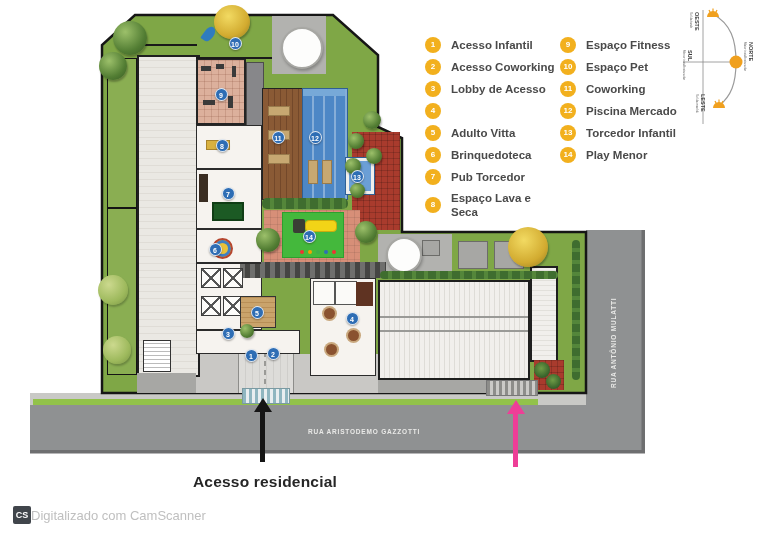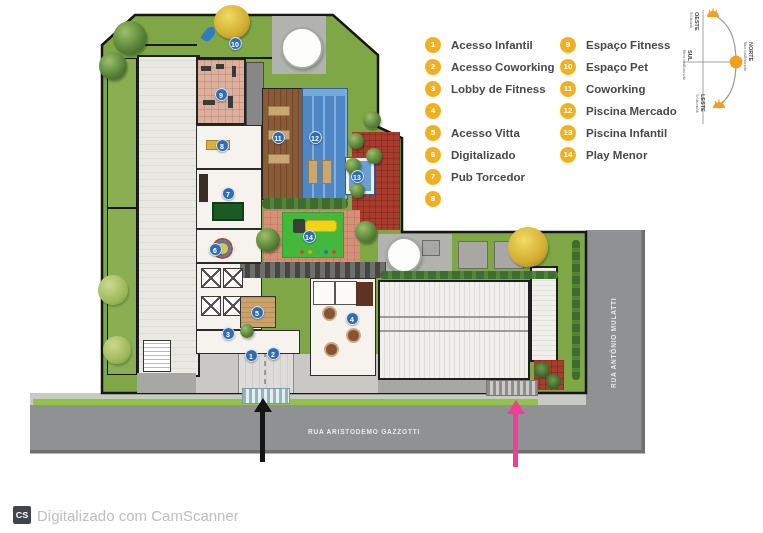--- a/index.html
+++ b/index.html
@@ -61,21 +61,21 @@
   .legend-label{font-size:11.5px;font-weight:600;color:#4a4a4a;line-height:14px;white-space:pre-line;}
 
   
   .arrow-head{width:0;height:0;border-left:9px solid transparent;border-right:9px solid transparent;}
   .ann-label{position:absolute;font-size:15.5px;font-weight:bold;text-align:center;letter-spacing:.2px;z-index:50;}
 
   
   .scanner{position:absolute;left:13px;top:506px;display:flex;align-items:center;z-index:50;}
   .scanner-logo{width:18px;height:18px;background:#40454b;color:#fff;font-size:9px;font-weight:bold;
     text-align:center;line-height:18px;border-radius:2px;}
-  .scanner-text{margin-left:6px;font-size:15px;color:#bfbfbf;}
+  .scanner-text{margin-left:0;font-size:13px;color:#bfbfbf;}
 </style>
 </head>
 <body>
 
 <div class="stage">
 
   <svg class="abs" style="left:0;top:0;z-index:1;" width="763" height="533" viewBox="0 0 763 533">
 
     <path d="M30,405 H543 Q586,405 586,362 V230 H645 V452 H30 Z" fill="#8f9192"></path>
     <rect x="30" y="450" width="615" height="3.5" fill="#6e6f70"></rect>
@@ -206,39 +206,40 @@
         <div class="legend-row">
           <span class="legend-badge" style="background: rgb(242, 176, 30);">1</span>
           <span class="legend-label">Acesso Infantil</span>
         </div>
         <div class="legend-row">
           <span class="legend-badge" style="background: rgb(242, 176, 30);">2</span>
           <span class="legend-label">Acesso Coworking</span>
         </div>
         <div class="legend-row">
           <span class="legend-badge" style="background: rgb(242, 176, 30);">3</span>
-          <span class="legend-label">Lobby de Fitness</span>
+          <span class="legend-label">Lobby de Acesso</span>
         </div>
         <div class="legend-row">
           <span class="legend-badge" style="background: rgb(242, 176, 30);">4</span>
         </div>
         <div class="legend-row">
           <span class="legend-badge" style="background: rgb(242, 176, 30);">5</span>
-          <span class="legend-label">Acesso Vitta</span>
+          <span class="legend-label">Adulto Vitta</span>
         </div>
         <div class="legend-row">
           <span class="legend-badge" style="background: rgb(242, 176, 30);">6</span>
-          <span class="legend-label">Digitalizado</span>
+          <span class="legend-label">Brinquedoteca</span>
         </div>
         <div class="legend-row">
           <span class="legend-badge" style="background: rgb(242, 176, 30);">7</span>
           <span class="legend-label">Pub Torcedor</span>
         </div>
         <div class="legend-row">
           <span class="legend-badge" style="background: rgb(242, 176, 30);">8</span>
+          <span class="legend-label">Espaço Lava e Seca</span>
         </div>
       </div>
     <div class="legend-col">
         <div class="legend-row">
           <span class="legend-badge" style="background: rgb(242, 176, 30);">9</span>
           <span class="legend-label">Espaço Fitness</span>
         </div>
         <div class="legend-row">
           <span class="legend-badge" style="background: rgb(242, 176, 30);">10</span>
           <span class="legend-label">Espaço Pet</span>
@@ -246,21 +247,21 @@
         <div class="legend-row">
           <span class="legend-badge" style="background: rgb(242, 176, 30);">11</span>
           <span class="legend-label">Coworking</span>
         </div>
         <div class="legend-row">
           <span class="legend-badge" style="background: rgb(242, 176, 30);">12</span>
           <span class="legend-label">Piscina Mercado</span>
         </div>
         <div class="legend-row">
           <span class="legend-badge" style="background: rgb(242, 176, 30);">13</span>
-          <span class="legend-label">Piscina Infantil</span>
+          <span class="legend-label">Torcedor Infantil</span>
         </div>
         <div class="legend-row">
           <span class="legend-badge" style="background: rgb(242, 176, 30);">14</span>
           <span class="legend-label">Play Menor</span>
         </div>
       </div>
   </div>
 
   <svg class="abs" style="left:683px;top:4px;z-index:40;" width="80" height="128" viewBox="0 0 80 128">
     <line x1="20" y1="6" x2="20" y2="120" stroke="#8a8a8a" stroke-width="0.8"></line>
@@ -292,20 +293,21 @@
       <text x="0" y="5" font-size="3" fill="#5c5c5c">Menor incidência solar</text>
     </g>
     <g transform="translate(18,90) rotate(90)">
       <text x="0" y="0" font-size="5.5" font-weight="bold" fill="#3c3c3c">LESTE</text>
       <text x="0" y="5" font-size="3" fill="#5c5c5c">Sol da manhã</text>
     </g>
   </svg>
 
   <div class="abs arrow-head" style="left:254px;top:398px;border-bottom:14px solid #151515;z-index:45;"></div>
   <div class="abs" style="left:260px;top:410px;width:5px;height:52px;background:#151515;z-index:45;"></div>
+  <div class="ann-label" style="left:160px;top:473px;width:210px;color:#262626;">Acesso residencial</div>
 
   <div class="abs arrow-head" style="left:507px;top:400px;border-bottom:14px solid #EE3E97;z-index:45;"></div>
   <div class="abs" style="left:513px;top:412px;width:5px;height:55px;background:#EE3E97;z-index:45;"></div>
 
   <div class="scanner">
     <div class="scanner-logo">CS</div>
     <div class="scanner-text">Digitalizado com CamScanner</div>
   </div>
 
 <div class="marker" style="left: 244.5px; top: 348.5px; background: rgb(46, 109, 180);">1</div>

